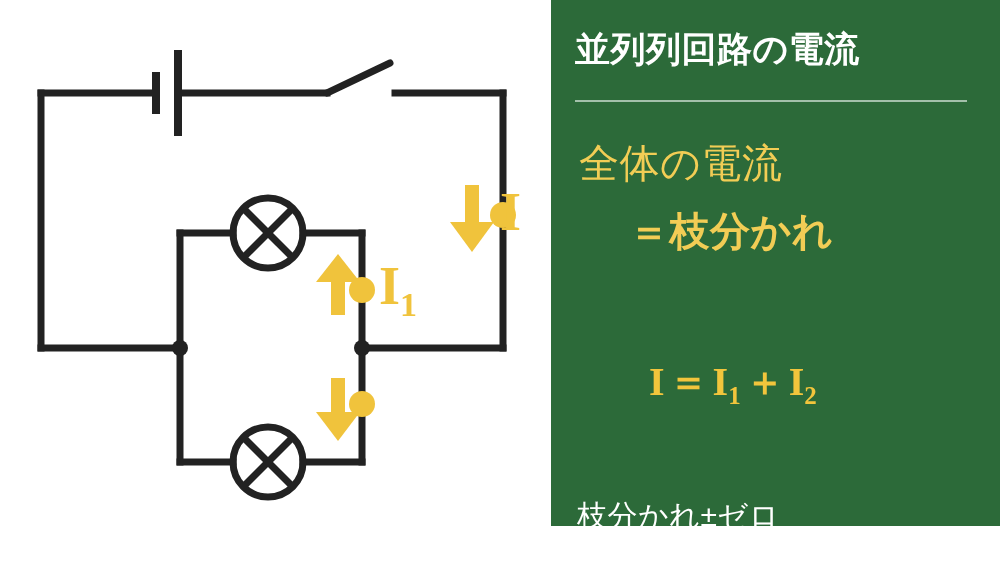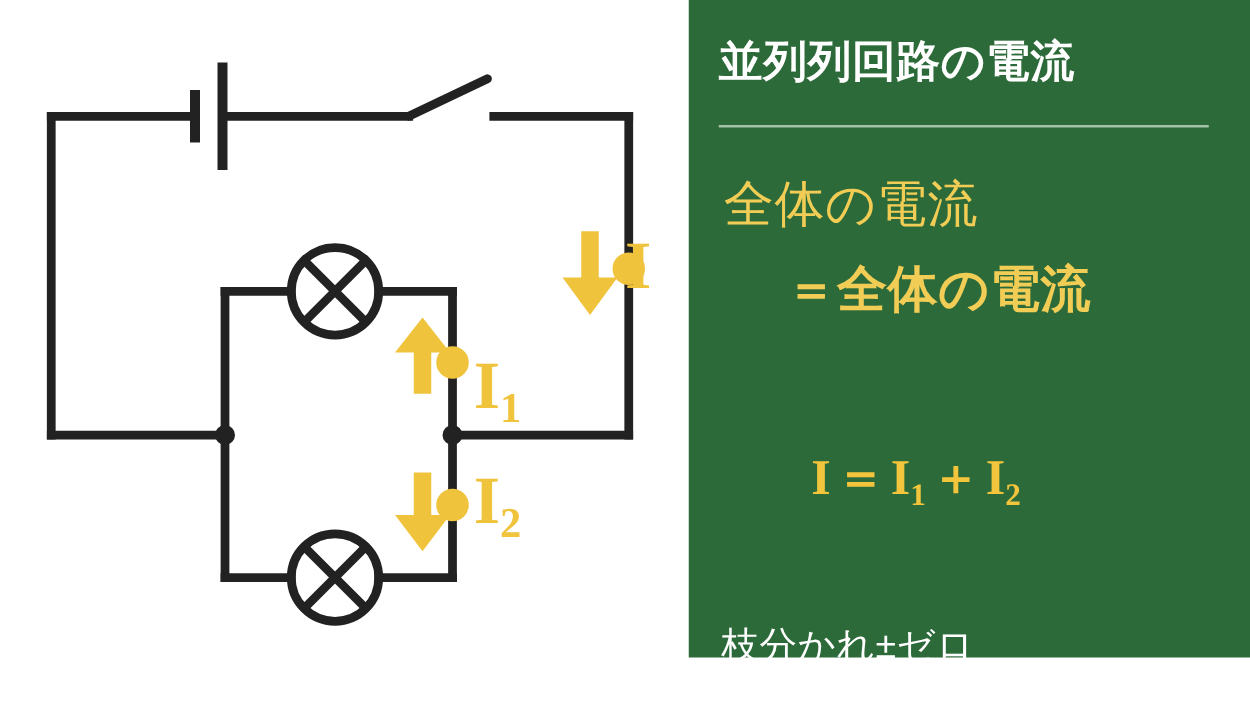--- a/index.html
+++ b/index.html
@@ -126,21 +126,21 @@
     font-weight: bold;
     line-height: 1;
     white-space: nowrap;
   }
   .current-label .sub {
     font-size: 34px;
     vertical-align: sub;
     line-height: 1;
   }
   .label-I  { left: 500px; top: 185px; }
-  .label-I1 { left: 379px; top: 259px; margin-top: 22px; }
+  .label-I1 { left: 379px; top: 259px; }
   .label-I2 { left: 379px; top: 373px; }
 </style>
 </head>
 <body>
 
 <div class="slide">
 
   <div class="diagram-panel">
 
     <svg class="circuit-svg" viewBox="0 0 551 563">
@@ -213,35 +213,32 @@
     </svg>
 
     <div class="current-label label-I">
       <span>I</span>
     </div>
 
     <div class="current-label label-I1">
       <span>I</span><span class="sub">1</span>
     </div>
 
-    <div class="current-label label-I2">
-      <span>I</span><span class="sub">2</span>
-    </div>
 
   </div>
 
   <div class="info-panel">
 
     <div class="panel-title">並列列回路の電流</div>
 
     <div class="title-divider"></div>
 
     <div class="highlight-line-1">全体の電流</div>
 
-    <div class="highlight-line-2">＝全体の電流</div>
+    <div class="highlight-line-2">＝枝分かれ</div>
 
     <div class="formula">
       <span>I</span><span class="op">＝</span><span>I</span><span class="sub">1</span><span class="op">＋</span><span>I</span><span class="sub">2</span>
     </div>
 
     <div class="footnote">枝分かれ±ゼロ</div>
 
   </div>
 
 </div>

